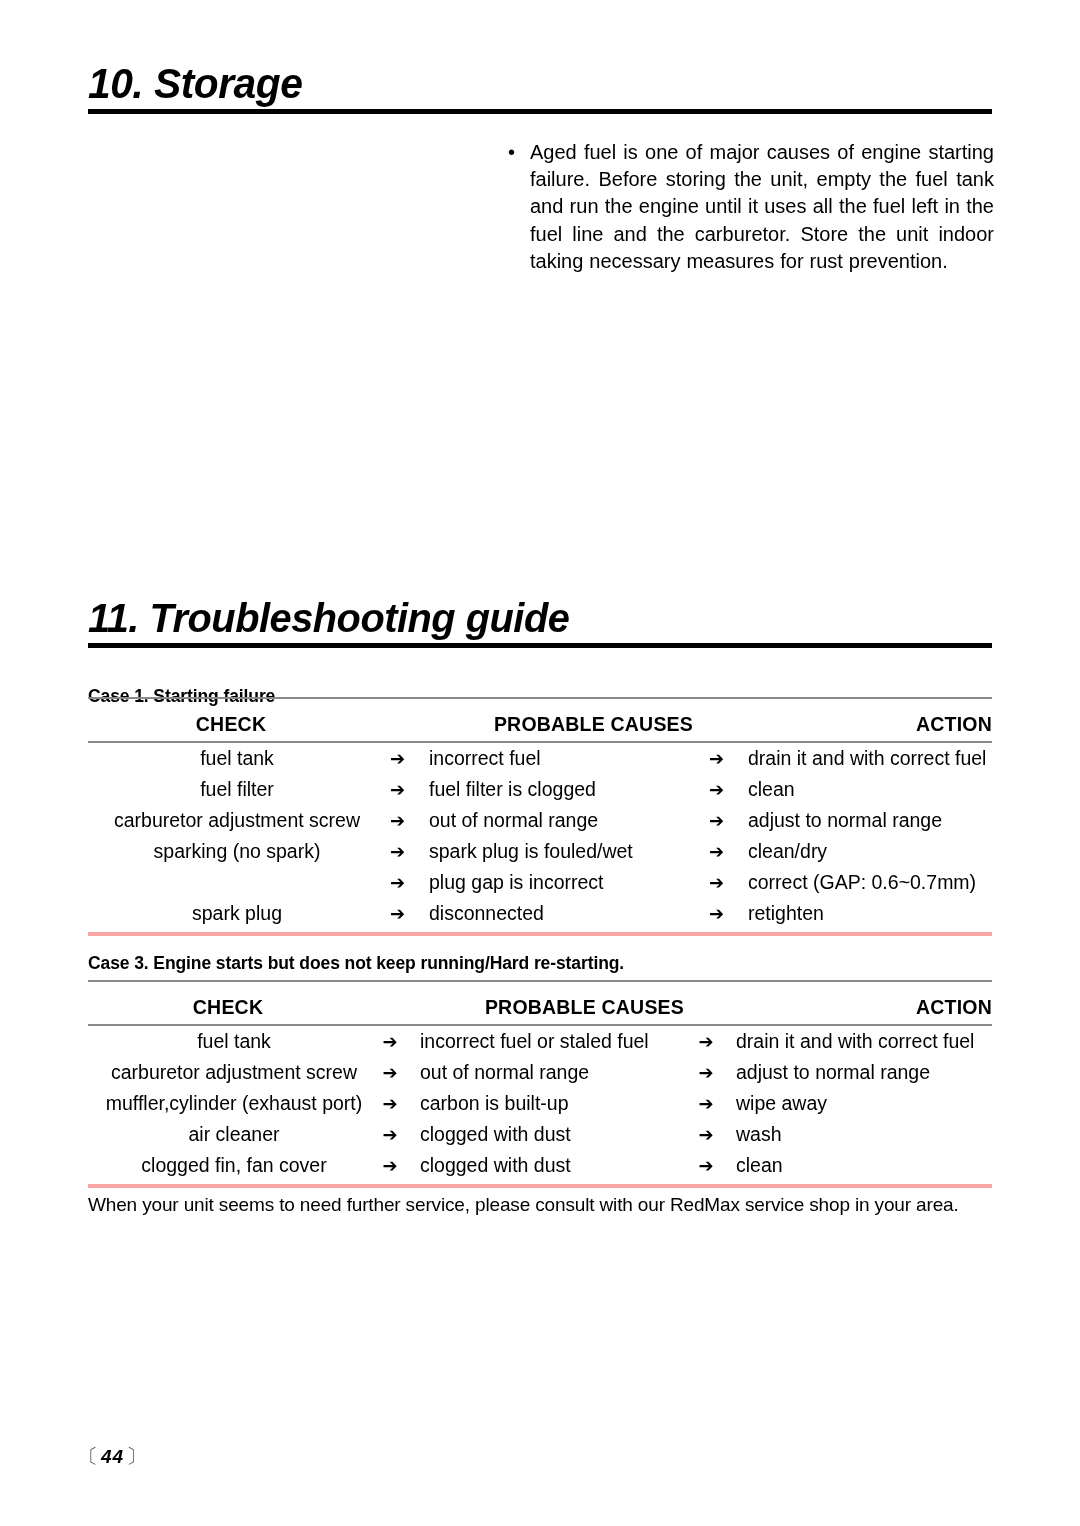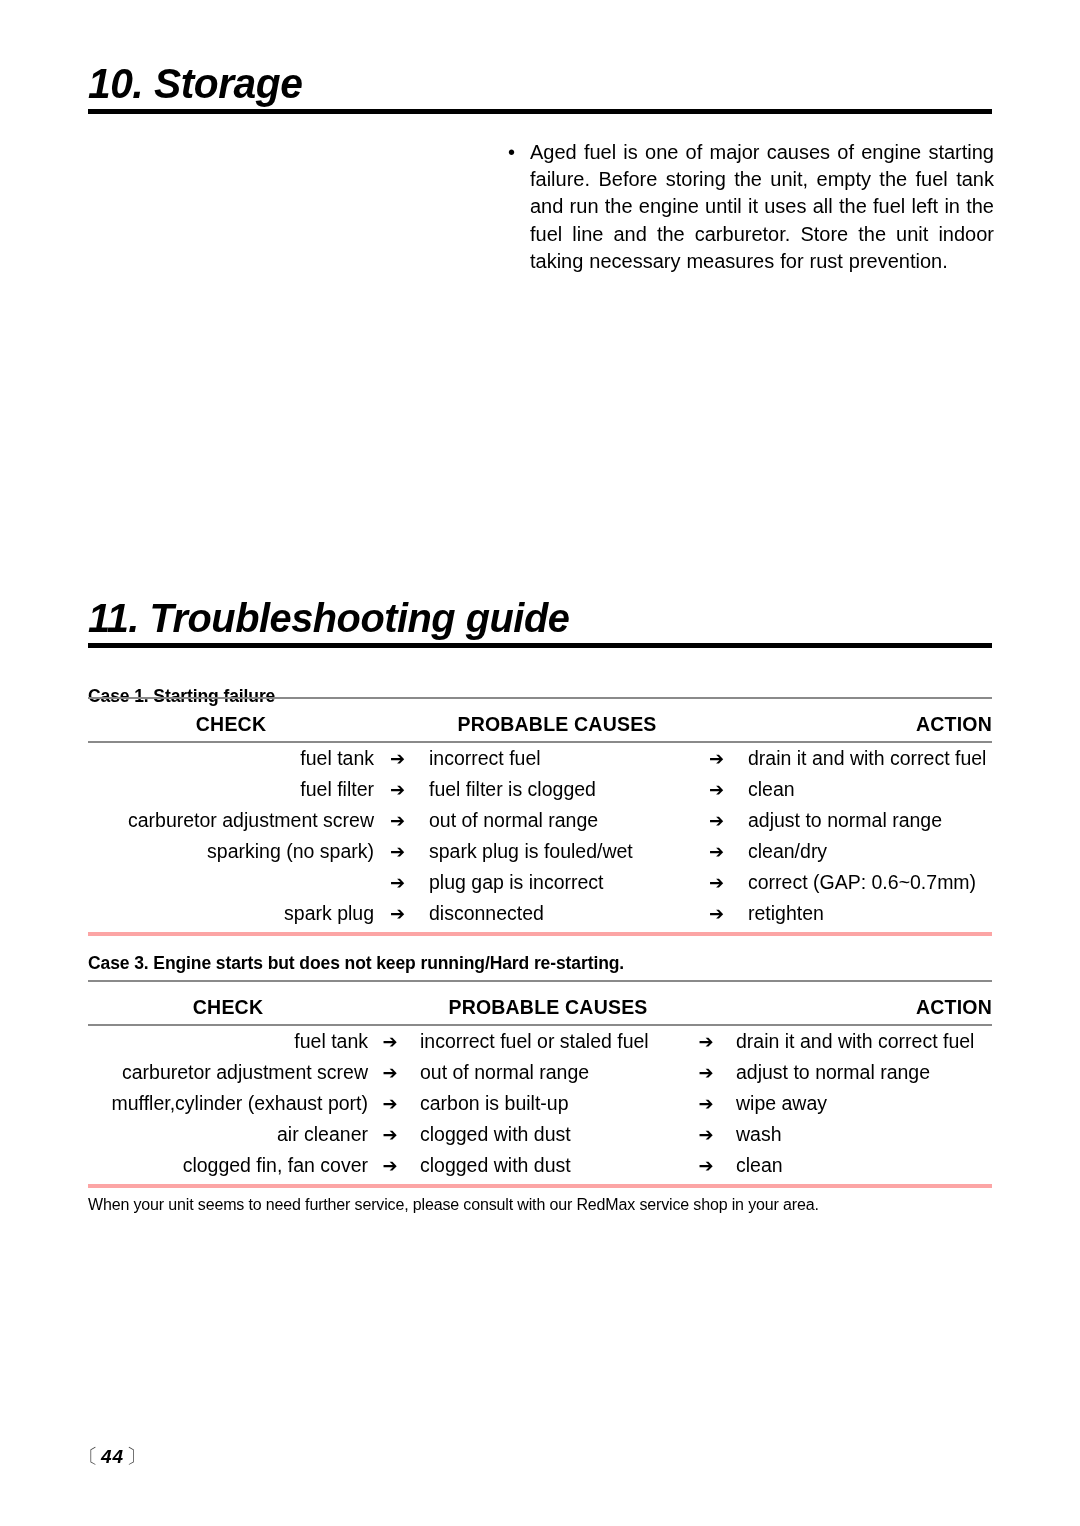--- a/index.html
+++ b/index.html
@@ -109,32 +109,32 @@
     font-size: 19.5px;
     font-weight: bold;
     letter-spacing: 0.2px;
     padding: 14px 0 5px 0;
     border-top: 2px solid #8a8a8a;
     border-bottom: 2px solid #8a8a8a;
     text-align: center;
     white-space: nowrap;
   }
   .ts-table thead th.h-check  { text-align: center; }
-  .ts-table thead th.h-cause  { text-align: center; }
+  .ts-table thead th.h-cause  { text-align: right; }
   .ts-table thead th.h-action { text-align: right; }
   .ts-table thead th.h-spacer { border-top: 2px solid #8a8a8a; border-bottom: 2px solid #8a8a8a; }
 
   .ts-table tbody td {
     padding: 3px 0 3px 0;
     height: 25px;
     vertical-align: top;
     white-space: nowrap;
     line-height: 25px;
   }
-  .ts-table tbody td.cell-check  { text-align: right;   padding-left: 12px; }
+  .ts-table tbody td.cell-check  { text-align: center;   padding-left: 12px; }
   .ts-table tbody td.cell-arrow  { text-align: center; }
   .ts-table tbody td.cell-cause  { text-align: left;   padding-left: 8px; }
   .ts-table tbody td.cell-action { text-align: left;   padding-left: 8px; }
   .ts-table tbody tr:last-child td {
     border-bottom: 4px solid #fca5a5;
     padding-bottom: 6px;
   }
   .arrow-glyph {
     font-family: "DejaVu Sans", sans-serif;
     font-size: 18px;
@@ -147,21 +147,21 @@
   #table-case-2 col.c-cause  { width: 272px; }
   #table-case-2 col.c-arrow2 { width: 44px; }
   #table-case-2 col.c-action { width: 264px; }
 
   
   .footer-note {
     position: absolute;
     left: 88px;
     top: 1192px;
     width: 904px;
-    font-size: 16px;
+    font-size: 19px;
     line-height: 26px;
     letter-spacing: -0.15px;
     white-space: nowrap;
   }
 
   
   .page-number {
     position: absolute;
     left: 78px;
     top: 1443px;

